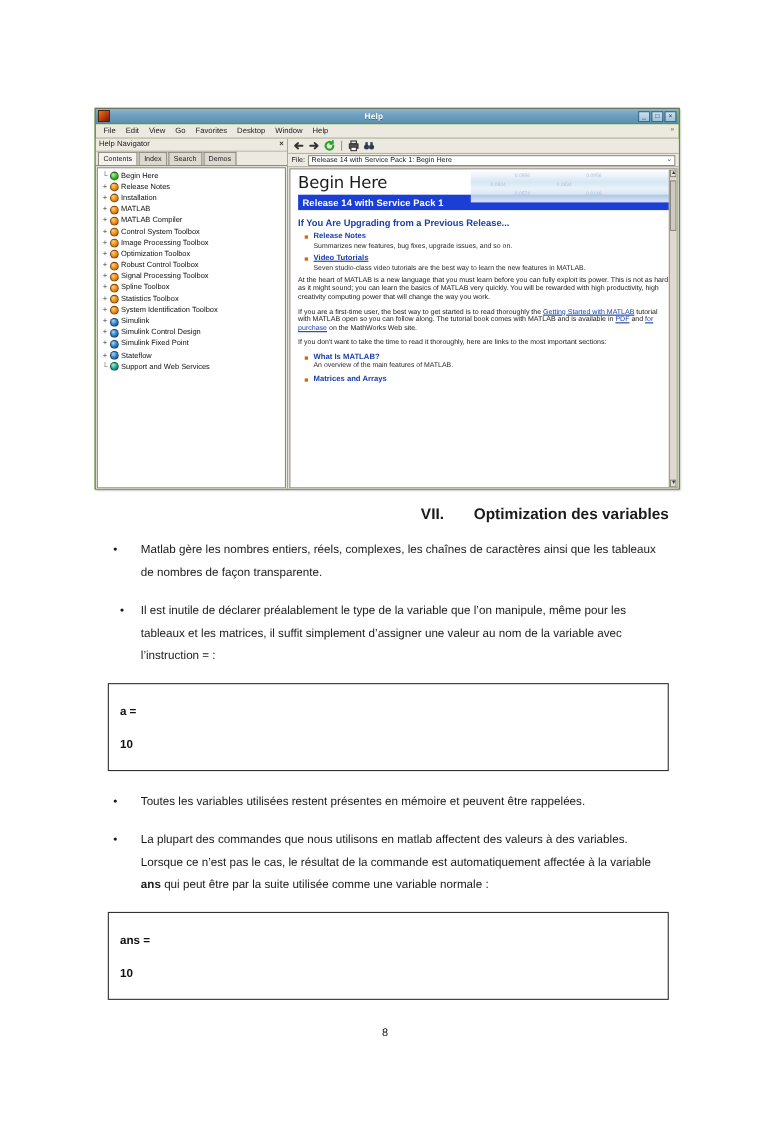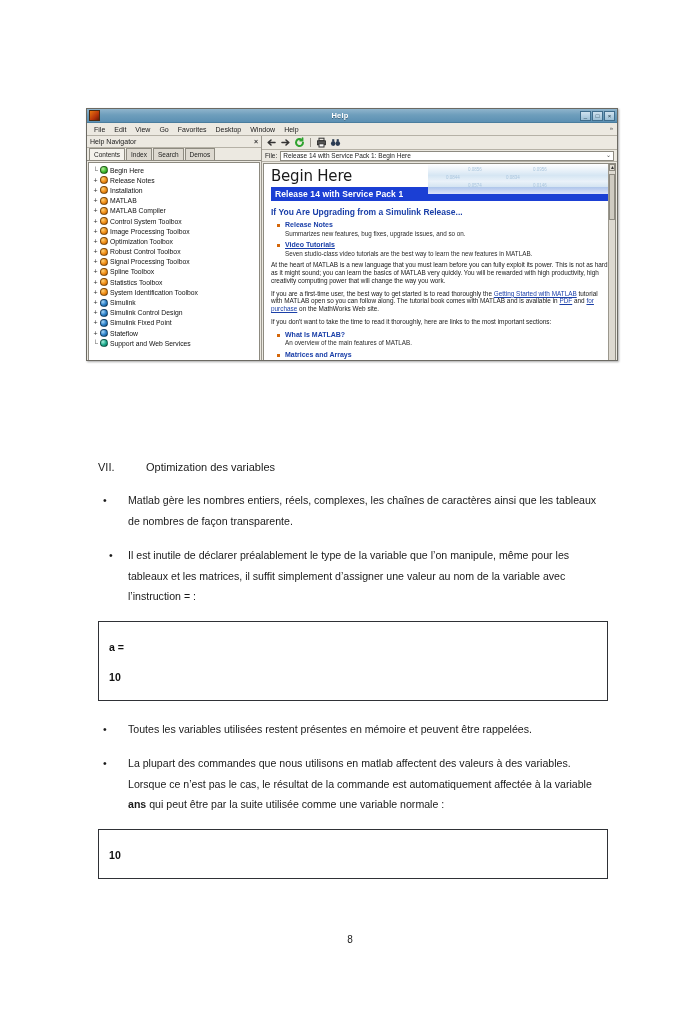--- a/index.html
+++ b/index.html
@@ -16,22 +16,22 @@
   .page {
     position: absolute;
     left: 0; top: 0;
     width: 700px; height: 1028px;
     background: #fff;
   }
 
   
   .screenshot {
     position: absolute;
-    left: 86px; top: 108px;
-    width: 532px; height: 253px;
+    left: 86px; top: 98px;
+    width: 532px; height: 347px;
     background: #84cc16;
     border: 1px solid #6c6a63;
     box-shadow: 1px 1px 2px rgba(0,0,0,0.35);
     overflow: hidden;
     font-size: 7px;
     color: #1a1a1a;
   }
 
   
   .titlebar {
@@ -247,24 +247,25 @@
   }
 
   
   .docbody {
     position: absolute;
     left: 98px; top: 460px;
     width: 510px;
     color: #1a1a1a;
   }
   .sec-heading {
-    font-size: 11px; font-weight: normal;
+    font-size: 14px; font-weight: bold;
     margin: 0 0 16px 0;
     display: flex;
     line-height: 14px;
+    justify-content: flex-end;
   }
   .sec-num { width: 48px; flex: 0 0 48px; }
   .bullet-row {
     display: flex;
     margin-bottom: 14px;
     font-size: 10.6px;
     line-height: 20.5px;
   }
   .bullet-row .bl {
     width: 30px; flex: 0 0 30px;
@@ -480,21 +481,21 @@
             <span class="wm-num" style="left:105px; top:3px;">0.0956</span>
             <span class="wm-num" style="left:18px; top:11px;">0.0844</span>
             <span class="wm-num" style="left:78px; top:11px;">0.0834</span>
             <span class="wm-num" style="left:40px; top:19px;">0.0574</span>
             <span class="wm-num" style="left:105px; top:19px;">0.0146</span>
           </div>
 
           <div class="doc-h1">Begin Here</div>
           <div class="doc-banner">Release 14 with Service Pack 1</div>
 
-          <div class="doc-h2">If You Are Upgrading from a Simulink Release...</div>
+          <div class="doc-h2">If You Are Upgrading from a Previous Release...</div>
 
           <div class="doc-li">
             <span class="lt">Release Notes</span>
             <span class="ld">Summarizes new features, bug fixes, upgrade issues, and so on.</span>
           </div>
           <div class="doc-li">
             <span class="lt ul">Video Tutorials</span>
             <span class="ld">Seven studio-class video tutorials are the best way to learn the new features in MATLAB.</span>
           </div>
 
@@ -552,20 +553,21 @@
       <span class="bl">•</span>
       <span class="bt">Toutes les variables utilisées restent présentes en mémoire et peuvent être rappelées.</span>
     </div>
 
     <div class="bullet-row">
       <span class="bl">•</span>
       <span class="bt"><span>La plupart des commandes que nous utilisons en matlab affectent des valeurs à des variables. Lorsque ce n’est pas le cas, le résultat de la commande est automatiquement affectée à la variable </span><b>ans</b><span> qui peut être par la suite utilisée comme une variable normale :</span></span>
     </div>
 
     <div class="codebox" id="codebox2">
+        <div class="cl">ans =</div>
         <div class="cl">10</div>
       </div>
 
   </div>
 
   <div class="pagenum">8</div>
 
 </div>
 
 </body></html>

